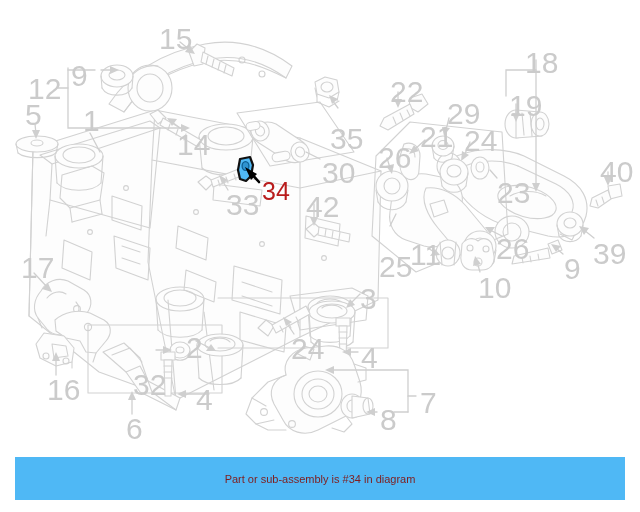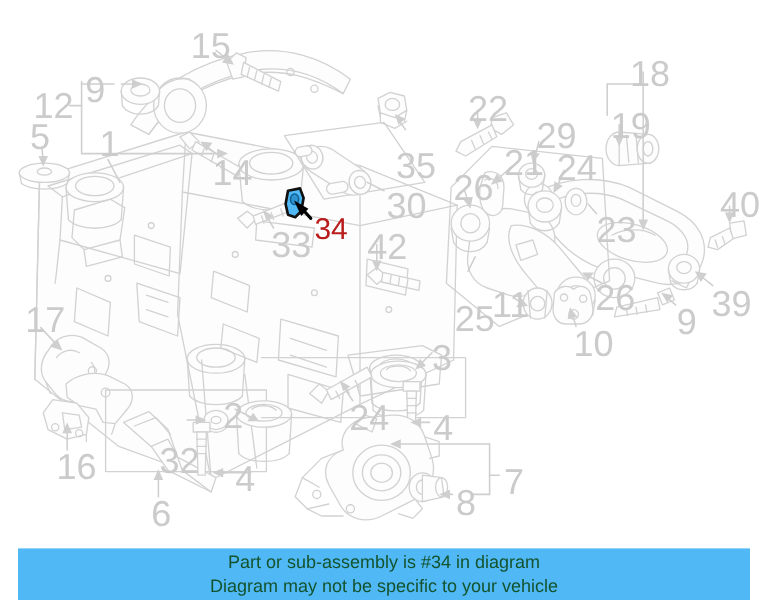--- a/index.html
+++ b/index.html
@@ -48,23 +48,23 @@
     width: 610px;
     height: 43px;
     background: #4fb8f5;
     display: flex;
     flex-direction: column;
     align-items: center;
     justify-content: center;
     box-sizing: border-box;
   }
   #notice-banner .banner-line {
-    color: #14532d;
+    color: #7f1d1d;
     font-family: "Liberation Sans", sans-serif;
-    font-size: 15px;
+    font-size: 11px;
     line-height: 20px;
     font-weight: 400;
     white-space: nowrap;
     text-align: center;
   }
 </style>
 </head>
 <body>
 
 <div id="app">
@@ -539,16 +539,15 @@
       <div class="callout-label" style="left: 322px; top: 162px;">30</div>
       <div class="callout-label" style="left: 291px; top: 338px;">24</div>
       <div class="callout-label" style="left: 133px; top: 353px; margin-top: 21px;">32</div>
       <div class="callout-label" style="left: 226px; top: 194px;">33</div>
       <div class="callout-label highlighted" style="left: 262px; top: 180px;">34</div>
       <div class="callout-label" style="left: 330px; top: 128px;">35</div>
     </div>
 
   <div id="notice-banner">
     <div class="banner-line">Part or sub-assembly is #34 in diagram</div>
-    <div class="banner-line">Diagram may not be specific to your vehicle</div>
   </div>
 
 </div>
 
 </body></html>

